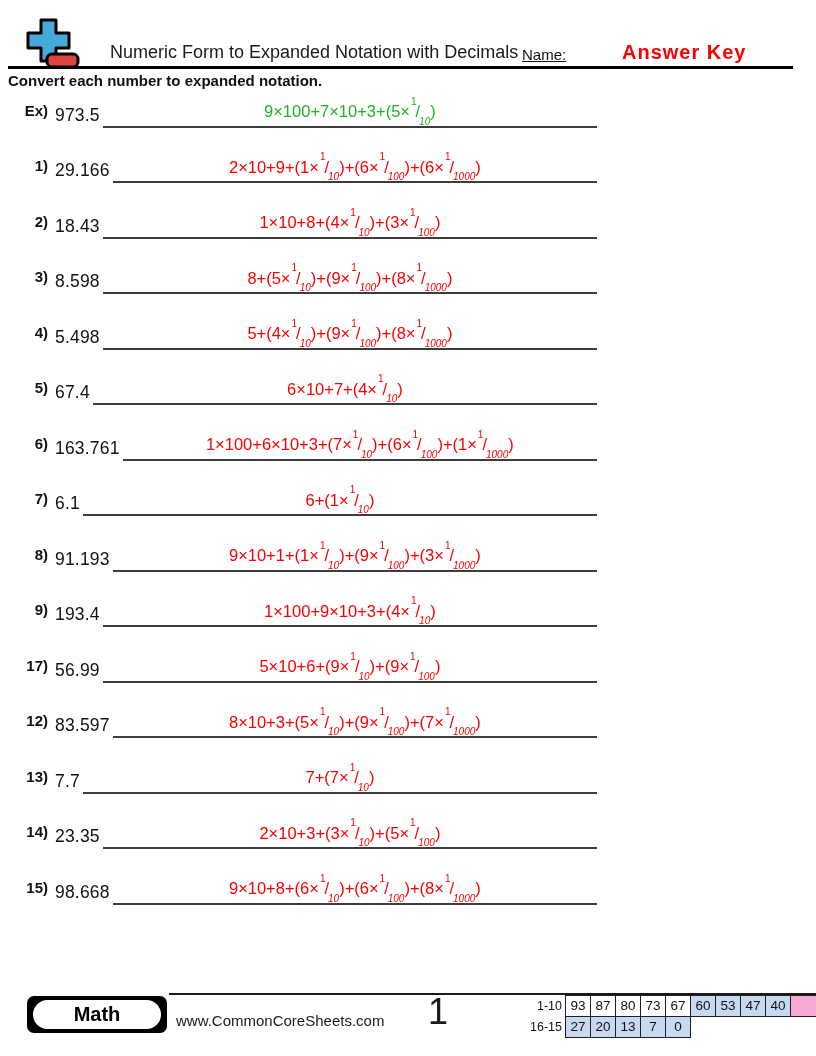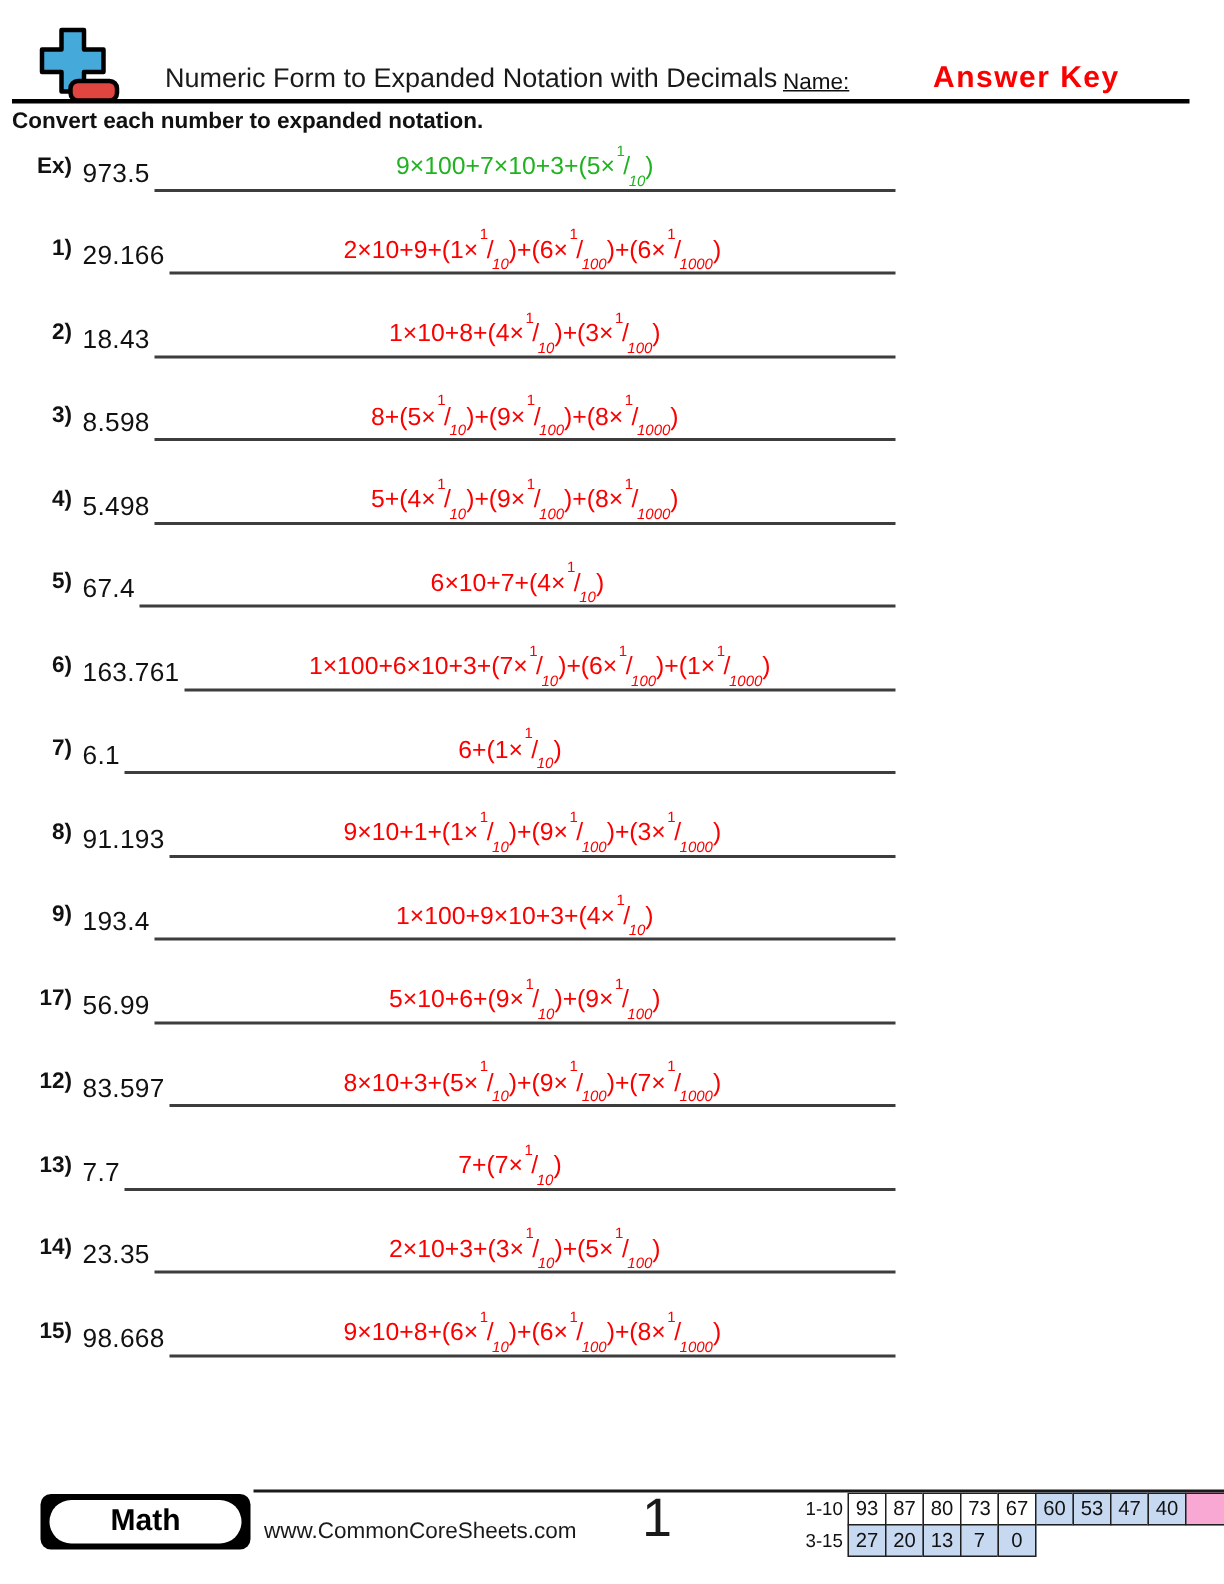--- a/index.html
+++ b/index.html
@@ -189,21 +189,21 @@
         <span class="score-cell">73</span>
         <span class="score-cell">67</span>
         <span class="score-cell" style="background: rgb(198, 217, 241);">60</span>
         <span class="score-cell" style="background: rgb(198, 217, 241);">53</span>
         <span class="score-cell" style="background: rgb(198, 217, 241);">47</span>
         <span class="score-cell" style="background: rgb(198, 217, 241);">40</span>
         <span class="score-cell" style="background: #f9a8d4; padding-left: 21px;">33</span>
       </div>
   </div>
   <div class="score-row">
-    <span class="score-label">3-15</span>
+    <span class="score-label">16-15</span>
     <div class="score-cells">
         <span class="score-cell" style="background: rgb(198, 217, 241);">27</span>
         <span class="score-cell" style="background: rgb(198, 217, 241);">20</span>
         <span class="score-cell" style="background: rgb(198, 217, 241);">13</span>
         <span class="score-cell" style="background: rgb(198, 217, 241);">7</span>
         <span class="score-cell" style="background: rgb(198, 217, 241);">0</span>
       </div>
   </div>
 </div>
 

